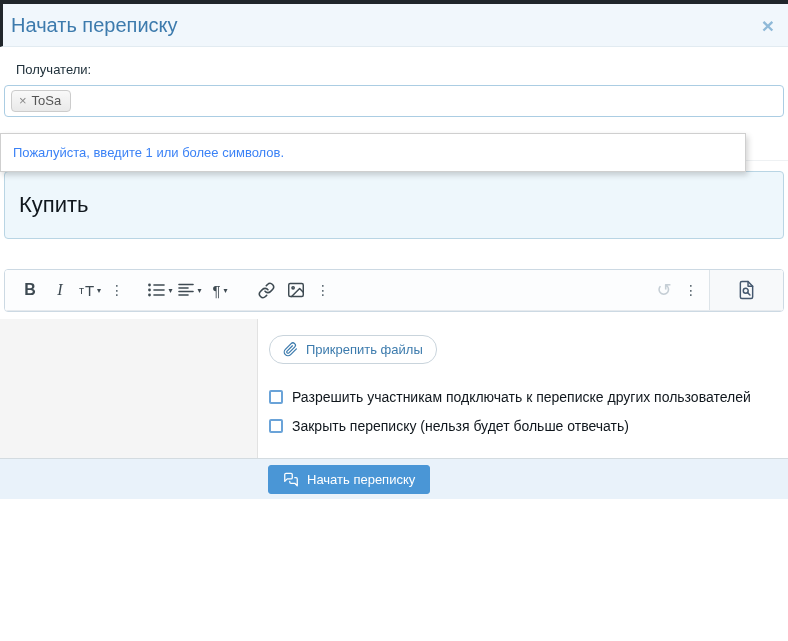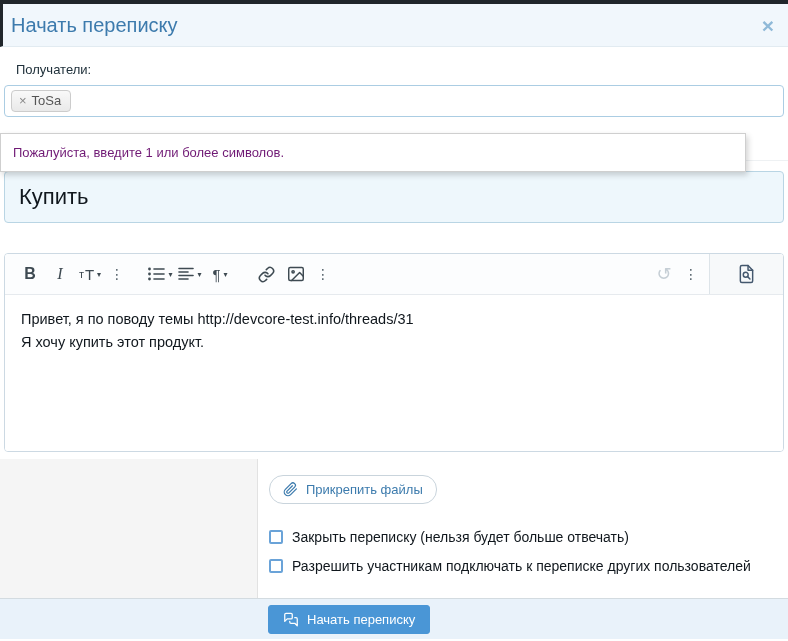--- a/index.html
+++ b/index.html
@@ -39,26 +39,26 @@
   }
   .token .remove { color: #888; font-size: 13px; cursor: pointer; }
   .recipients-input input {
     border: none; outline: none; flex: 1; font-size: 13px; margin-left: 6px;
     font-family: inherit; background: transparent;
   }
   .hint-tooltip {
     position: absolute; left: 0; top: 71px; width: 746px; height: 39px;
     background: #fff; border: 1px solid #cfcfcf;
     box-shadow: 2px 3px 6px rgba(0,0,0,0.18);
-    font-size: 13px; color: #701a75; line-height: 37px; padding-left: 12px;
+    font-size: 13px; color: #3b82f6; line-height: 37px; padding-left: 12px;
     z-index: 5;
   }
   .row-spacer { height: 44px; border-bottom: 1px solid #eef1f3; margin: 0; }
   .title-input {
-    display: block; width: 780px; margin: 10px 4px 0 4px; height: 52px;
+    display: block; width: 780px; margin: 10px 4px 0 4px; height: 68px;
     background: #eef7fc; border: 1px solid #b9d5e4; border-radius: 4px;
     font-size: 22px; color: #10171d; padding: 0 14px;
     font-family: inherit; outline: none;
   }
   .editor {
     margin: 30px 4px 0 4px; border: 1px solid #ccd9e3; border-radius: 4px;
     overflow: hidden;
   }
   .toolbar {
     height: 41px; background: #fcfdfe; border-bottom: 1px solid #e6eaee;
@@ -218,43 +218,39 @@
       </div>
       <div class="preview-box">
         <svg width="19" height="20" viewBox="0 0 24 26" fill="none" stroke="#44586e" stroke-width="1.9" stroke-linecap="round" stroke-linejoin="round">
           <path d="M14 2H6a2 2 0 0 0-2 2v18a2 2 0 0 0 2 2h12a2 2 0 0 0 2-2V8z"></path>
           <path d="M14 2v6h6"></path>
           <circle cx="11" cy="14" r="3.2"></circle>
           <line x1="13.4" y1="16.4" x2="16.5" y2="19.5"></line>
         </svg>
       </div>
     </div>
-    <div class="editor-content" contenteditable="true" style="">
-      <div>Привет, я по поводу темы http://devcore-test.info/threads/31</div>
-      <div>Я хочу купить этот продукт.</div>
-    </div>
   </div>
 
   <div class="lower">
     <div class="left-pane"></div>
     <div class="right-pane">
       <button class="attach-btn">
         <svg width="15" height="15" viewBox="0 0 24 24" fill="none" stroke="#3c7bad" stroke-width="2" stroke-linecap="round" stroke-linejoin="round">
           <path d="M21.44 11.05l-9.19 9.19a6 6 0 0 1-8.49-8.49l9.19-9.19a4 4 0 0 1 5.66 5.66l-9.2 9.19a2 2 0 0 1-2.83-2.83l8.49-8.48"></path>
         </svg>
         <span>Прикрепить файлы</span>
       </button>
       <div class="options">
         <div class="option-row">
           <span class="checkbox"></span>
-          <span class="opt-label">Закрыть переписку (нельзя будет больше отвечать)</span>
+          <span class="opt-label">Разрешить участникам подключать к переписке других пользователей</span>
         </div>
         <div class="option-row">
           <span class="checkbox"></span>
-          <span class="opt-label">Разрешить участникам подключать к переписке других пользователей</span>
+          <span class="opt-label">Закрыть переписку (нельзя будет больше отвечать)</span>
         </div>
       </div>
     </div>
   </div>
 </div>
 
 <div class="footer">
   <button class="submit-btn">
     <svg width="16" height="15" viewBox="0 0 24 24" fill="none" stroke="#ffffff" stroke-width="2" stroke-linecap="round" stroke-linejoin="round">
       <path d="M14 9a2 2 0 0 1-2 2H6l-4 4V4a2 2 0 0 1 2-2h8a2 2 0 0 1 2 2z"></path>

